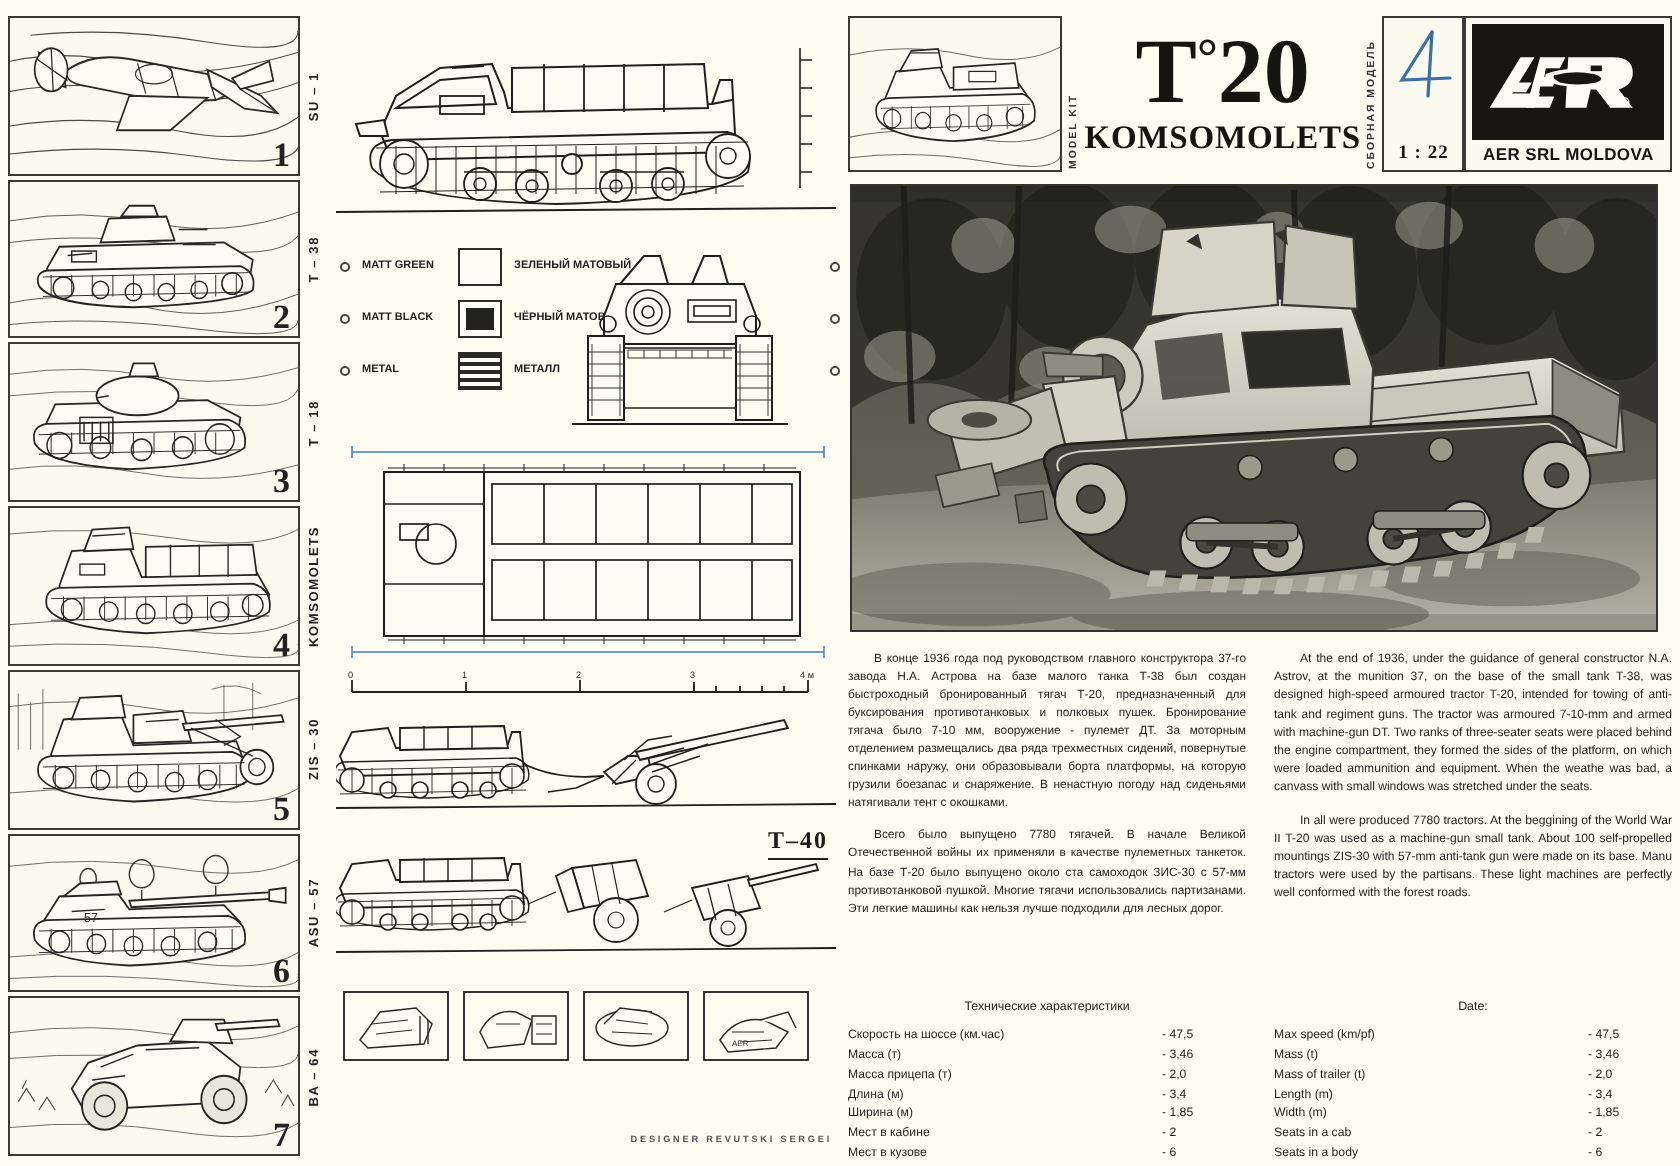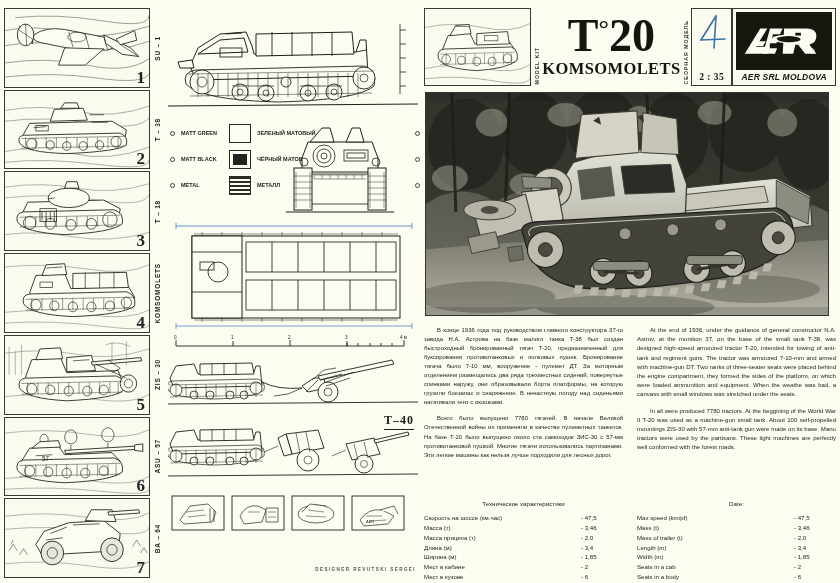--- a/index.html
+++ b/index.html
@@ -179,21 +179,20 @@
   }
   #brand-logo {
     flex: 1; background: #17170f; position: relative;
     display: flex; align-items: center; justify-content: center;
   }
   #brand-logo svg { width: 88%; height: 80%; }
   #brand-name {
     text-align: center; font-size: 8.5px; font-weight: bold;
     color: #15150f; letter-spacing: 0.2px; padding-top: 2px;
     font-family: "Liberation Sans", sans-serif;
-    font-style: italic;
   }
 
   
   #photo {
     position: absolute; top: 84px; left: 1px;
     width: 404px; height: 224px;
     border: 1px solid #333;
     overflow: hidden; background: #cfcfc6;
   }
   #photo svg { width: 100%; height: 100%; display: block; }
@@ -844,21 +843,21 @@
 
       <div id="scalebox">
         <div id="scale-digit">
           <svg viewBox="0 0 34 40" preserveAspectRatio="none">
             <g fill="none" stroke="#3b6fa8" stroke-width="1.6" stroke-linecap="round">
               <path d="M21 4 L6 28 L30 27"></path>
               <path d="M21 4 L19 36"></path>
             </g>
           </svg>
         </div>
-        <div id="scale-txt">2 : 35</div>
+        <div id="scale-txt">1 : 22</div>
       </div>
 
       <div id="brandbox">
         <div id="brand-logo">
           <svg viewBox="0 0 120 48" preserveAspectRatio="xMidYMid meet">
             <rect x="0" y="0" width="120" height="48" fill="#17170f"></rect>
             <g fill="#fdfcf2">
               <path d="M4 42 L26 6 L36 6 L30 16 L20 32 L40 32 L36 42 Z"></path>
               <path d="M22 24 L34 24 L30 31 L18 31 Z"></path>
               <path d="M40 6 L58 6 L54 14 L44 14 L43 20 L52 20 L49 27 L40 27 L39 34 L50 34 L47 42 L30 42 Z"></path>

